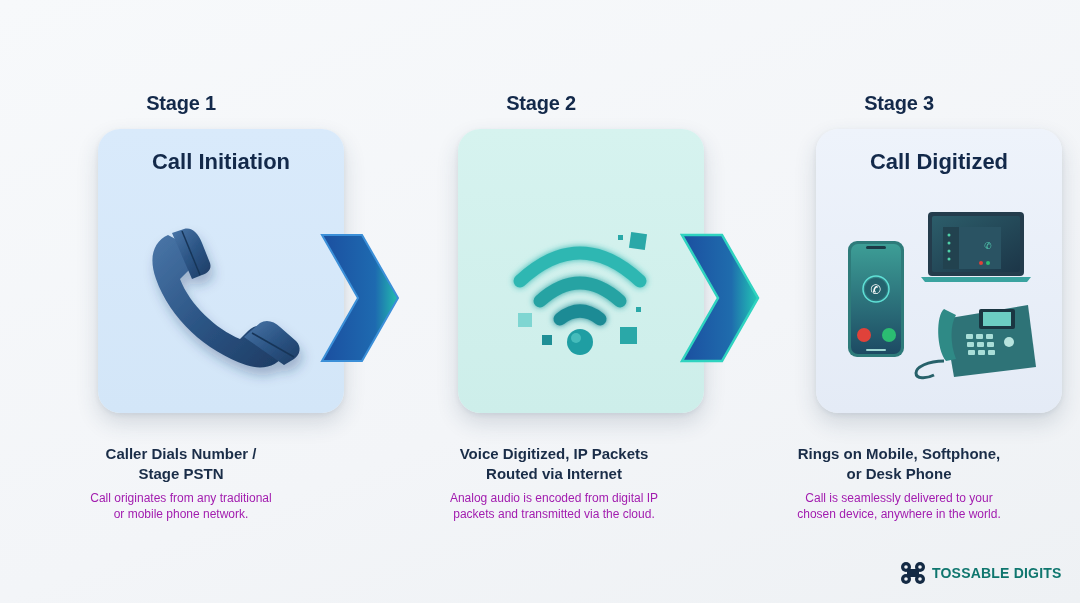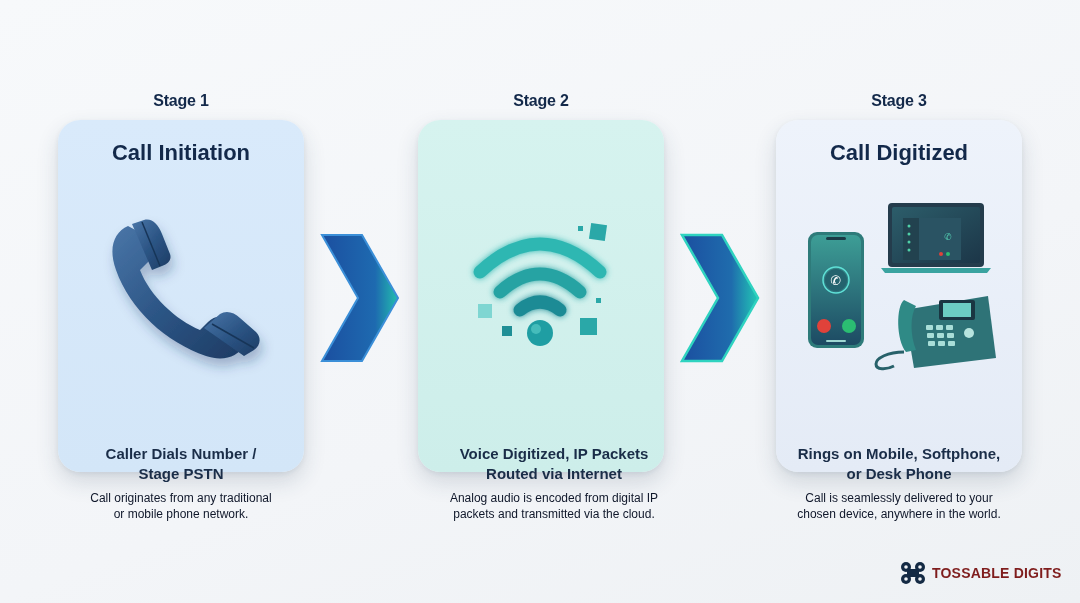--- a/index.html
+++ b/index.html
@@ -5,45 +5,46 @@
   * { box-sizing: border-box; margin: 0; padding: 0; }
   html, body { width: 1080px; height: 603px; overflow: hidden; }
   body {
     font-family: "Liberation Sans", "DejaVu Sans", sans-serif;
     background: linear-gradient(160deg, #f7f9fb 0%, #f3f5f8 60%, #eef1f4 100%);
     position: relative;
     color: #142a44;
   }
   .stage-label {
     position: absolute; top: 92px; width: 246px; text-align: center;
-    font-size: 16px; font-weight: 700; color: #13294a; letter-spacing: -0.2px;
+    font-size: 20px; font-weight: 700; color: #13294a; letter-spacing: -0.2px;
   }
   .card {
-    position: absolute; top: 120px; width: 246px; height: 352px;
+    position: absolute; top: 129px; width: 246px; height: 284px;
     border-radius: 22px;
     box-shadow: 0 10px 22px rgba(40,60,90,0.16), 0 2px 5px rgba(40,60,90,0.08);
+    margin-left: 40px;
   }
   .card.c1 { left: 58px; background: linear-gradient(180deg, #d9eafb 0%, #d3e6f8 100%); }
   .card.c2 { left: 418px; background: linear-gradient(180deg, #d6f3ef 0%, #cdeeea 100%); }
   .card.c3 { left: 776px; background: linear-gradient(180deg, #eef3fb 0%, #e4ebf6 100%); }
   .card-title {
     position: absolute; top: 20px; left: 0; right: 0; text-align: center;
     font-size: 22px; font-weight: 700; color: #13294a; line-height: 25px; padding: 0 10px;
   }
   .card-art { position: absolute; left: 0; top: 0; width: 246px; height: 284px; }
   .arrow { position: absolute; top: 233px; width: 82px; height: 130px; }
   .desc {
     position: absolute; top: 436px; width: 260px; text-align: center;
   }
   .desc-title { font-size: 15px; font-weight: 700; color: #1a2d48; line-height: 20px; margin-top: 8px; }
-  .desc-body { margin-top: 6px; font-size: 12px; color: #0f172a; line-height: 16px; }
+  .desc-body { margin-top: 6px; font-size: 12px; color: #a21caf; line-height: 16px; }
   .brand {
     position: absolute; left: 900px; top: 561px; display: flex; align-items: center; gap: 6px;
   }
-  .brand-text { font-size: 14px; font-weight: 700; color: #7f1d1d; letter-spacing: 0.2px; }
+  .brand-text { font-size: 14px; font-weight: 700; color: #0f766e; letter-spacing: 0.2px; }
 </style>
 </head>
 <body>
 
 <div class="stage-label" style="left:58px">Stage 1</div>
 <div class="stage-label" style="left:418px">Stage 2</div>
 <div class="stage-label" style="left:776px">Stage 3</div>
 
 <div class="card c1">
   <div class="card-title">Call Initiation</div>

